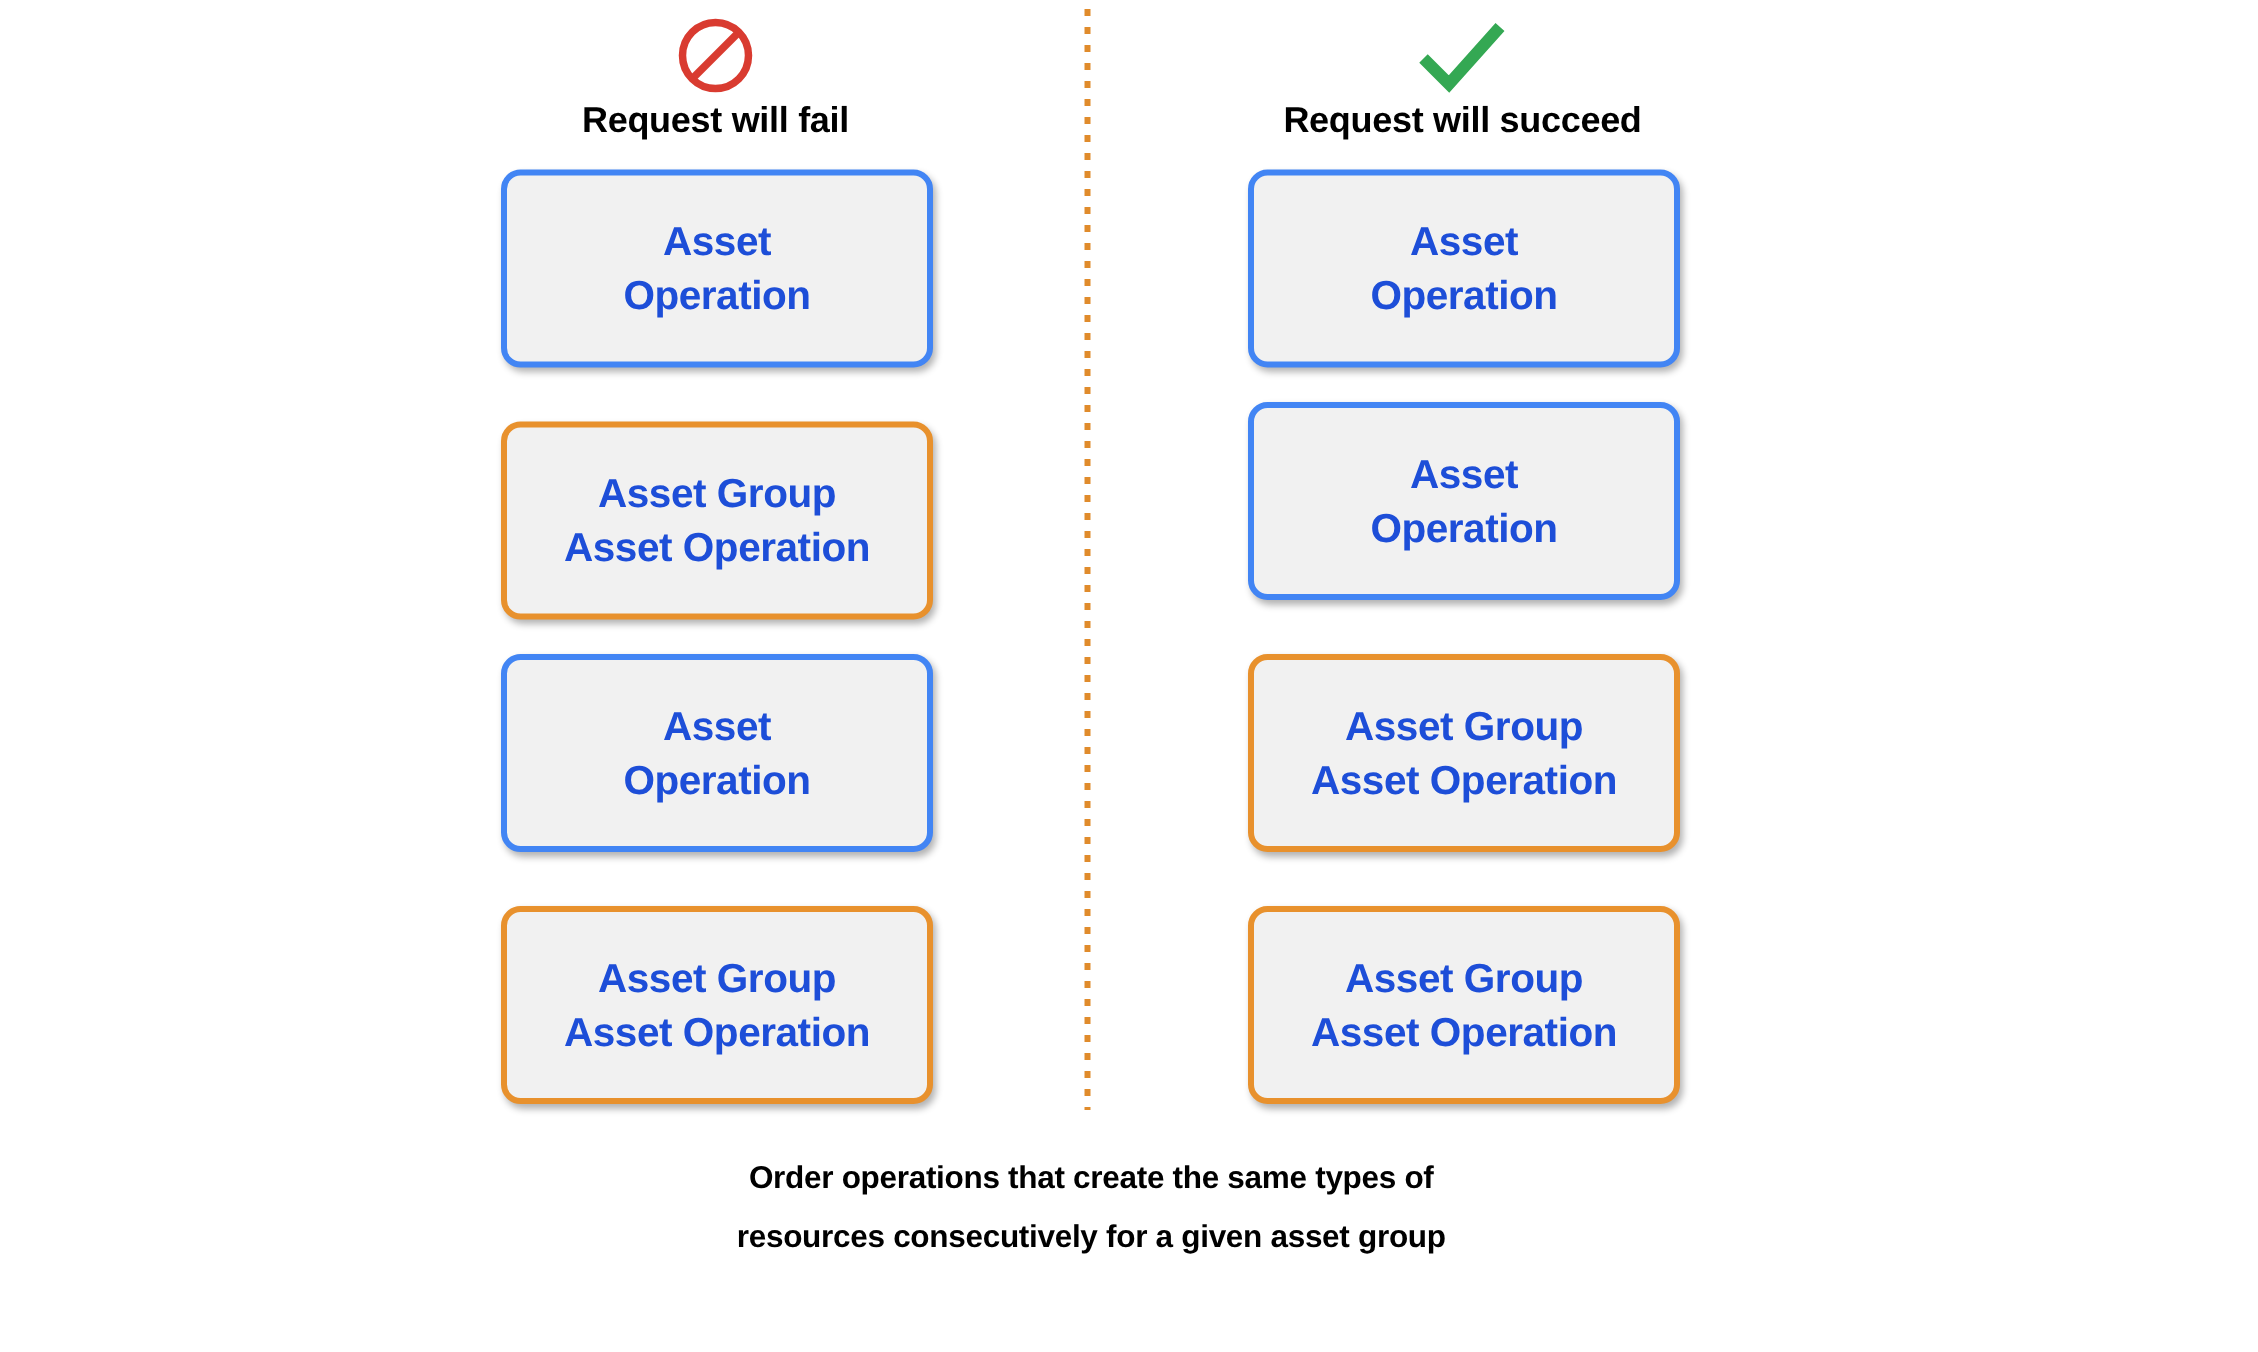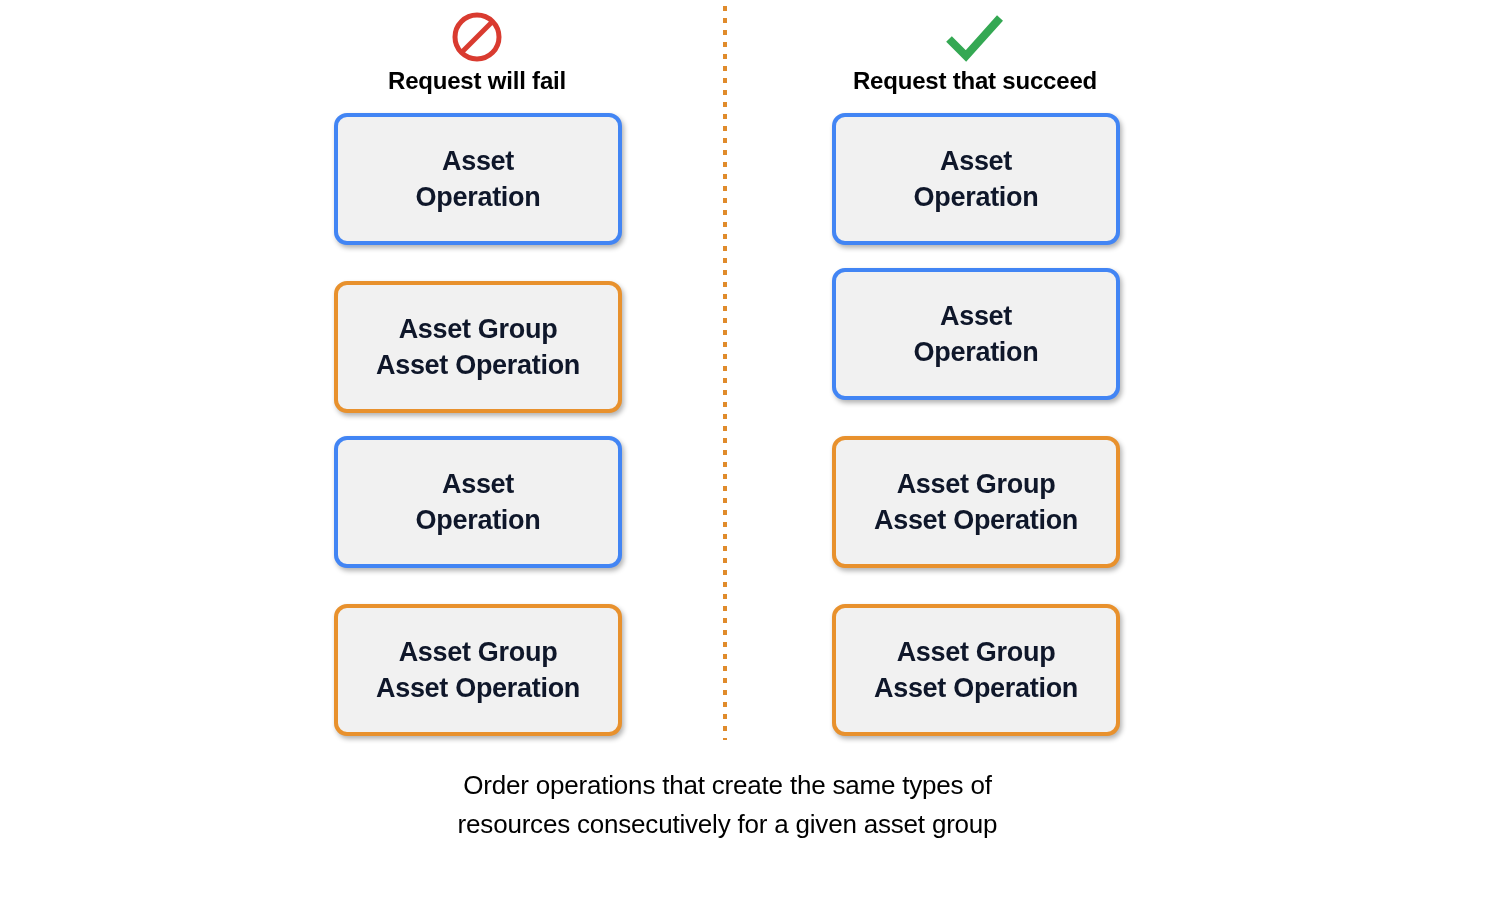--- a/index.html
+++ b/index.html
@@ -101,35 +101,35 @@
   }
   .card:last-child { margin-bottom: 0; }
   .card.blue   { border-color: #4285F4; }
   .card.orange { border-color: #E8912D; margin-top: 36px; }
 
   .card-label {
     text-align: center;
     font-size: 27px;
     font-weight: bold;
     line-height: 36px;
-    color: #0f172a;
+    color: #1d4ed8;
     letter-spacing: -0.3px;
     white-space: pre-line;
     padding: 0 6px;
   }
 
   
   .caption {
     position: absolute;
     left: 0;
     top: 766px;
     width: 1455px;
     text-align: center;
-    font-size: 26px;
-    font-weight: normal;
+    font-size: 21px;
+    font-weight: bold;
     line-height: 39px;
     color: #000000;
     letter-spacing: -0.2px;
     white-space: pre-line;
   }
 </style>
 </head>
 <body>
 
 <div class="canvas">
@@ -169,21 +169,21 @@
   </div>
 
   <div class="column column-succeed">
 
     <div class="col-header">
       <div class="status-icon">
         <svg width="64" height="50" viewBox="0 0 64 50" aria-hidden="true">
           <polyline points="6,27 23,44 57,6" fill="none" stroke="#34A853" stroke-width="8" stroke-linecap="butt" stroke-linejoin="miter"></polyline>
         </svg>
       </div>
-      <div class="col-title">Request that succeed</div>
+      <div class="col-title">Request will succeed</div>
     </div>
 
     <div class="card-stack">
       <div class="card blue">
         <span class="card-label">Asset
 Operation</span>
       </div>
       <div class="card blue">
         <span class="card-label">Asset
 Operation</span>

